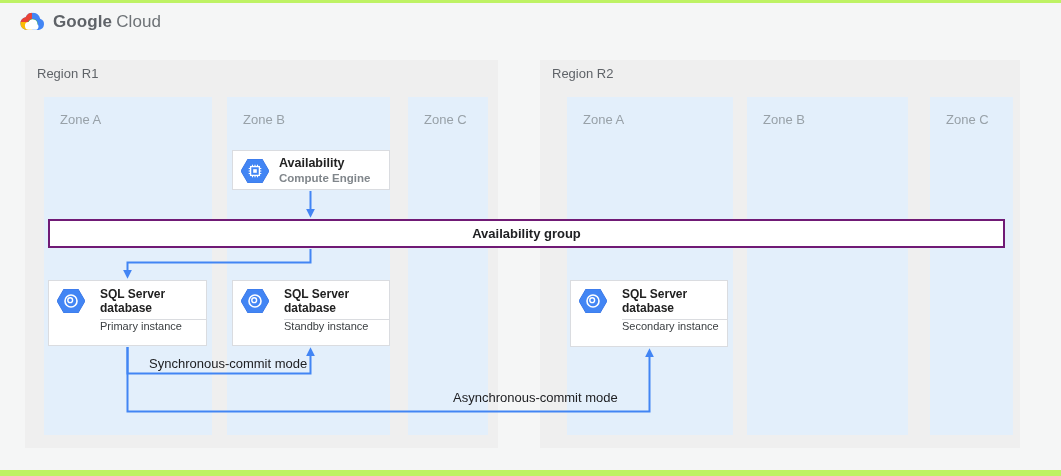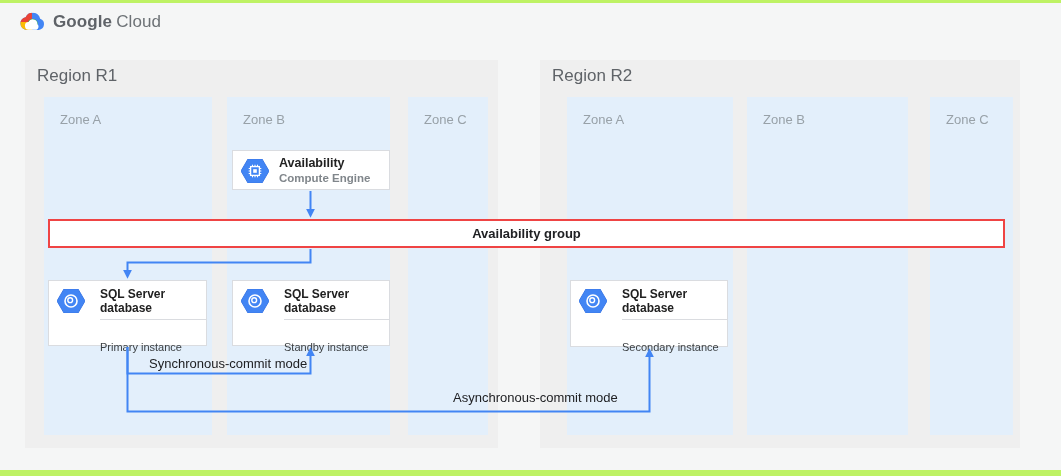--- a/index.html
+++ b/index.html
@@ -13,21 +13,21 @@
   .logo { position: absolute; left: 19px; top: 11px; display: flex; align-items: center; gap: 7px; }
   .logo svg { display: block; }
   .logo-text { font-size: 17px; color: #5f6368; letter-spacing: 0.1px; }
   .logo-text .g { font-weight: 600; }
   .logo-text .c { font-weight: 400; color: #6d7276; margin-left: 4px; }
 
   
   .region { position: absolute; top: 60px; height: 388px; background: #efefef; }
   #region-r1 { left: 25px; width: 473px; }
   #region-r2 { left: 540px; width: 480px; }
-  .region-label { position: absolute; left: 12px; top: 6px; font-size: 17px; color: #5f6368; }
+  .region-label { position: absolute; left: 12px; top: 6px; font-size: 13px; color: #5f6368; }
 
   
   .zone { position: absolute; top: 97px; height: 338px; background: #e3effb; }
   #zone-r1-a { left: 44px;  width: 168px; }
   #zone-r1-b { left: 227px; width: 163px; }
   #zone-r1-c { left: 408px; width: 80px; }
   #zone-r2-a { left: 567px; width: 166px; }
   #zone-r2-b { left: 747px; width: 161px; }
   #zone-r2-c { left: 930px; width: 83px; }
   .zone-label { position: absolute; left: 16px; top: 15px; font-size: 13px; color: #98a1a8; }
@@ -39,33 +39,33 @@
 
   
   #app-card { left: 232px; top: 150px; width: 158px; height: 40px; }
   #app-card .hex-icon { top: 8px; }
   #app-card .app-text { margin-left: 46px; padding-top: 5px; }
   .app-title { font-size: 12.5px; font-weight: 700; color: #212121; line-height: 15px; }
   .app-sub { font-size: 11.5px; color: #80868b; line-height: 14px; font-weight: bold; }
 
   
   #avail-bar { position: absolute; left: 48px; top: 219px; width: 957px; height: 29px;
-               background: #ffffff; border: 2px solid #ef4444; display: flex;
+               background: #ffffff; border: 2px solid #701a75; display: flex;
                align-items: center; justify-content: center; }
   .avail-label { font-size: 13px; font-weight: 700; color: #202124; }
 
   
   .sql-card { height: 66px; width: 159px; }
   #primary-card   { left: 48px;  top: 280px; }
   #standby-card   { left: 232px; top: 280px; width: 158px; }
   #secondary-card { left: 570px; top: 280px; width: 158px; height: 67px; }
   .sql-card .hex-icon { top: 8px; }
   .sql-body { margin-left: 51px; padding-top: 6px; }
   .sql-title { font-size: 12px; font-weight: 700; color: #212121; line-height: 14px; width: 92px; }
-  .sql-sub { border-top: 1px solid #dadce0; margin-top: 4px; padding-top: 21px;
+  .sql-sub { border-top: 1px solid #dadce0; margin-top: 4px; padding-top: 0;
              font-size: 11px; color: #3c4043; line-height: 13px; }
 
   
   .connectors { position: absolute; left: 0; top: 0; width: 1061px; height: 476px; pointer-events: none; }
   .edge-label { position: absolute; font-size: 13px; color: #202124; white-space: nowrap; }
   #sync-label  { left: 149px; top: 356px; }
   #async-label { left: 453px; top: 390px; text-align: center; }
 </style>
 </head>
 <body>

